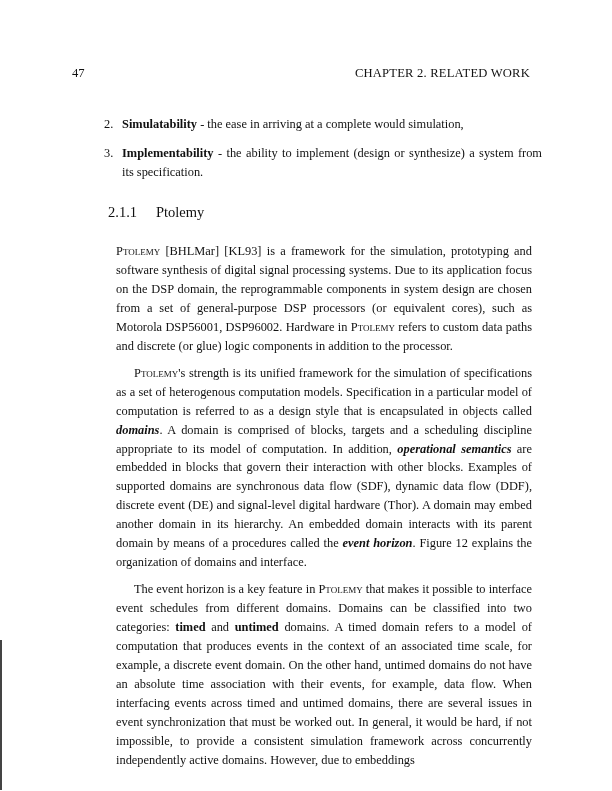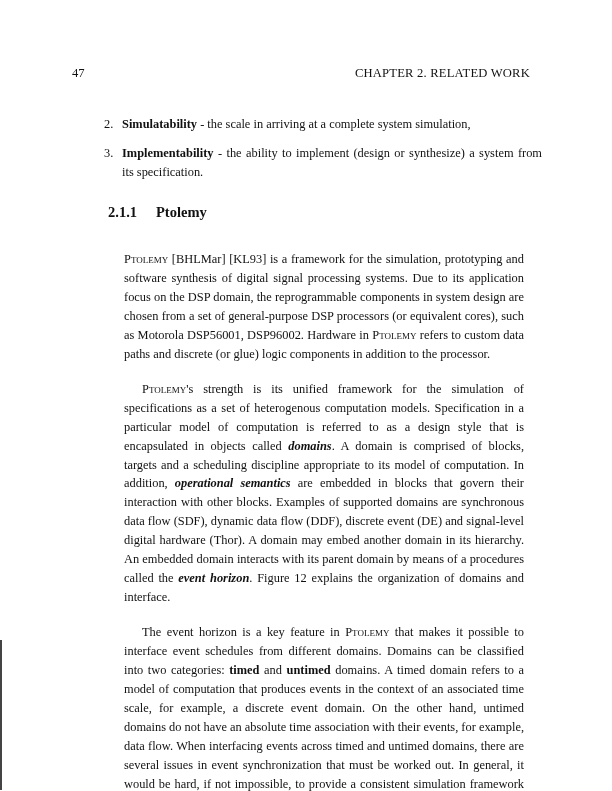--- a/index.html
+++ b/index.html
@@ -6,42 +6,42 @@
   body { width: 612px; height: 791px; position: relative; overflow: hidden;
          font-family: "Liberation Serif", "DejaVu Serif", serif; color: #111; }
   .scan-edge { position: absolute; left: 0; top: 640px; width: 2px; height: 150px; background: #444; }
   .header { position: absolute; top: 66px; left: 72px; width: 470px; font-size: 12.6px; }
   .header .num { position: absolute; left: 0; }
   .header .title { position: absolute; right: 12px; letter-spacing: 0.2px; }
   .list { position: absolute; top: 115px; left: 104px; width: 438px; font-size: 12.4px; line-height: 19px; }
   .list .item { position: relative; padding-left: 18px; margin-bottom: 10px; text-align: justify; }
   .list .item .n { position: absolute; left: 0; }
   b { font-weight: bold; }
-  .section { position: absolute; top: 204px; left: 108px; font-size: 14.5px; font-weight: bold; }
+  .section { position: absolute; top: 204px; left: 108px; font-size: 14.5px; font-weight: normal; }
   .section .snum { display: inline-block; width: 48px; }
   .body { position: absolute; top: 234px; left: 108px; width: 432px; font-size: 12.4px; line-height: 18.95px; text-align: justify; }
-  .body p { margin: 16px; }
+  .body p { margin: 8px; }
   .body p.indent { text-indent: 18px; }
   .sc { font-variant: small-caps; }
   i { font-style: italic; font-weight: bold; }
 </style>
 </head>
 <body>
 
 <div class="scan-edge"></div>
 
 <div class="header">
   <span class="num">47</span>
   <span class="title">CHAPTER 2.  RELATED WORK</span>
 </div>
 
 <div class="list">
   <div class="item">
     <span class="n">2.</span>
-    <b>Simulatability</b><span> - the scale in arriving at a complete system simulation,</span>
+    <b>Simulatability</b><span> - the ease in arriving at a complete would simulation,</span>
   </div>
   <div class="item">
     <span class="n">3.</span>
     <b>Implementability</b><span> - the ability to implement (design or synthesize) a system from its specification.</span>
   </div>
 </div>
 
 <div class="section">
   <span class="snum">2.1.1</span><span>Ptolemy</span>
 </div>

